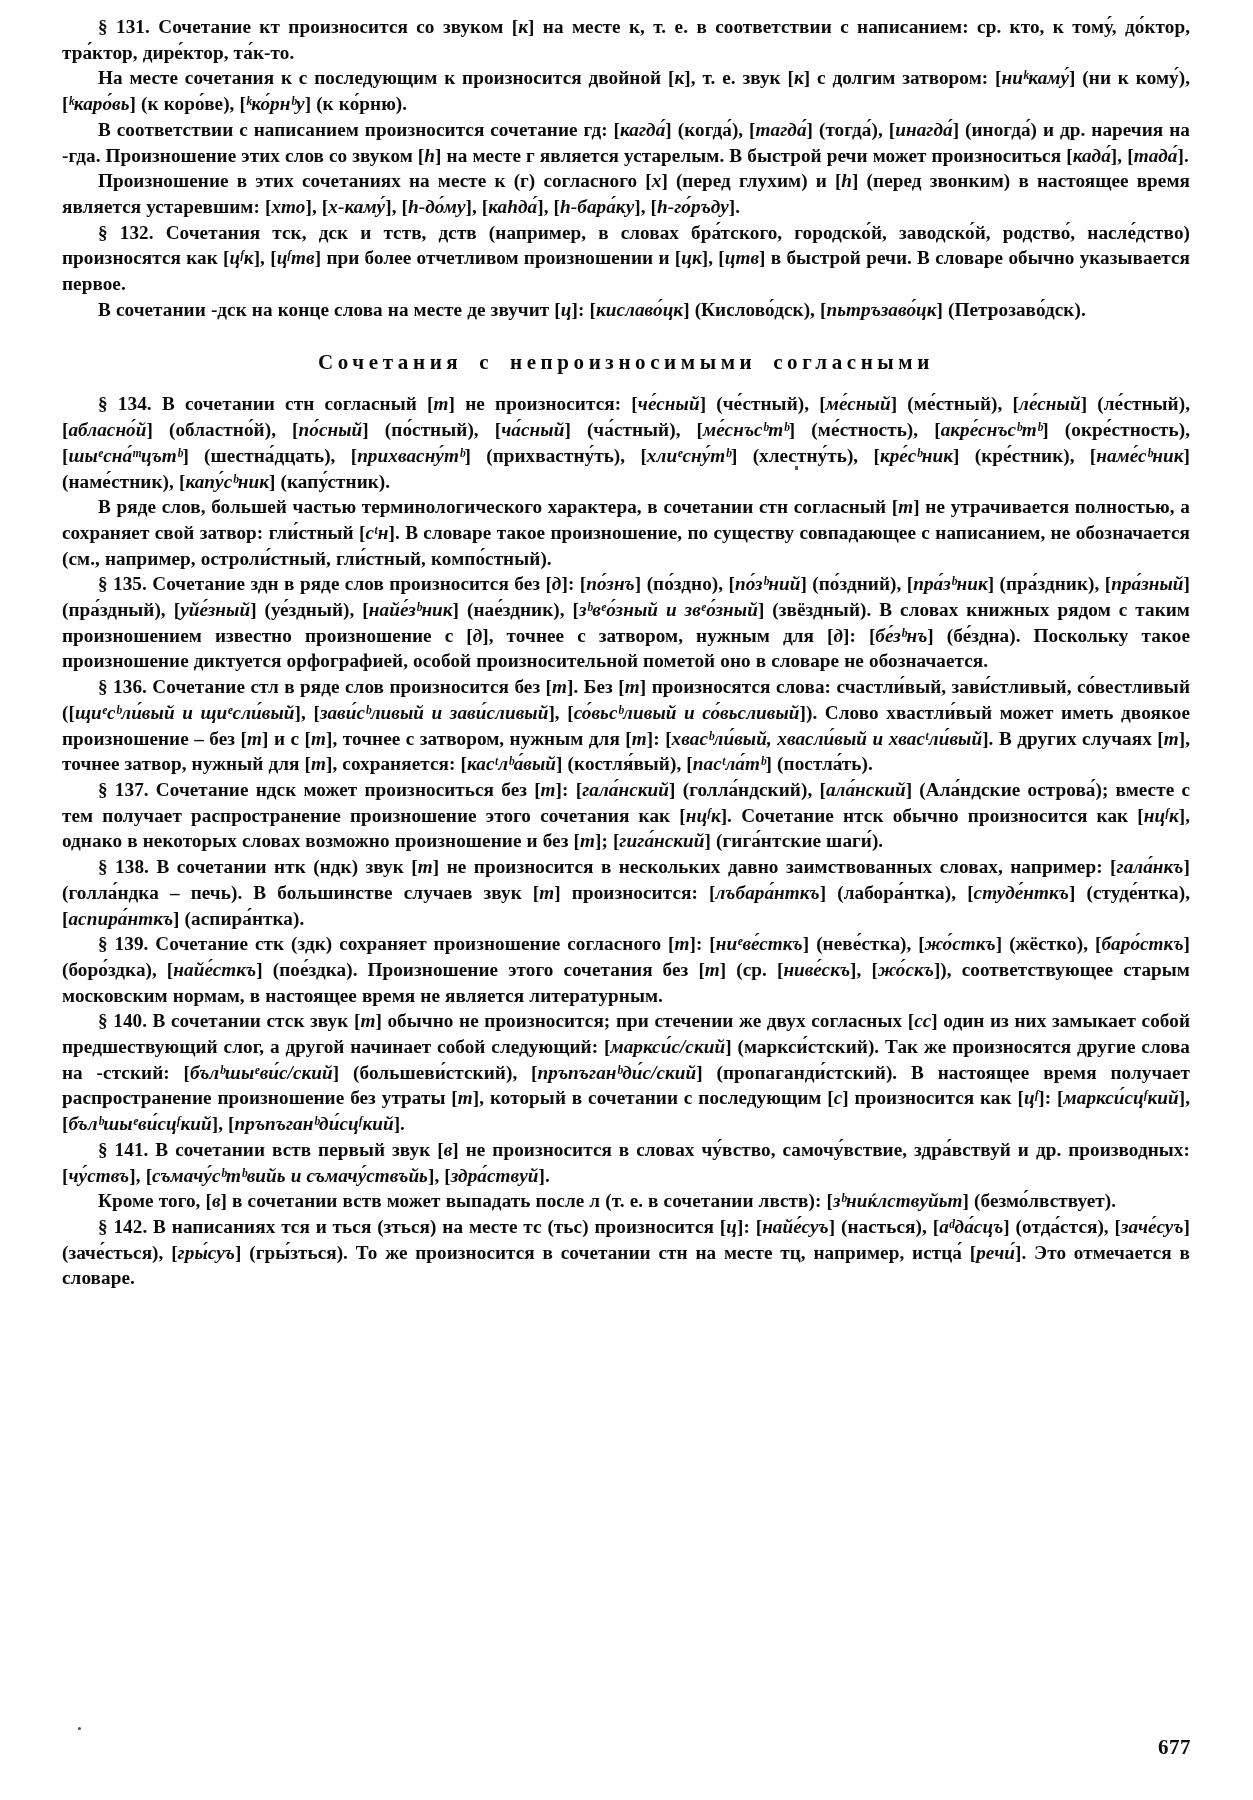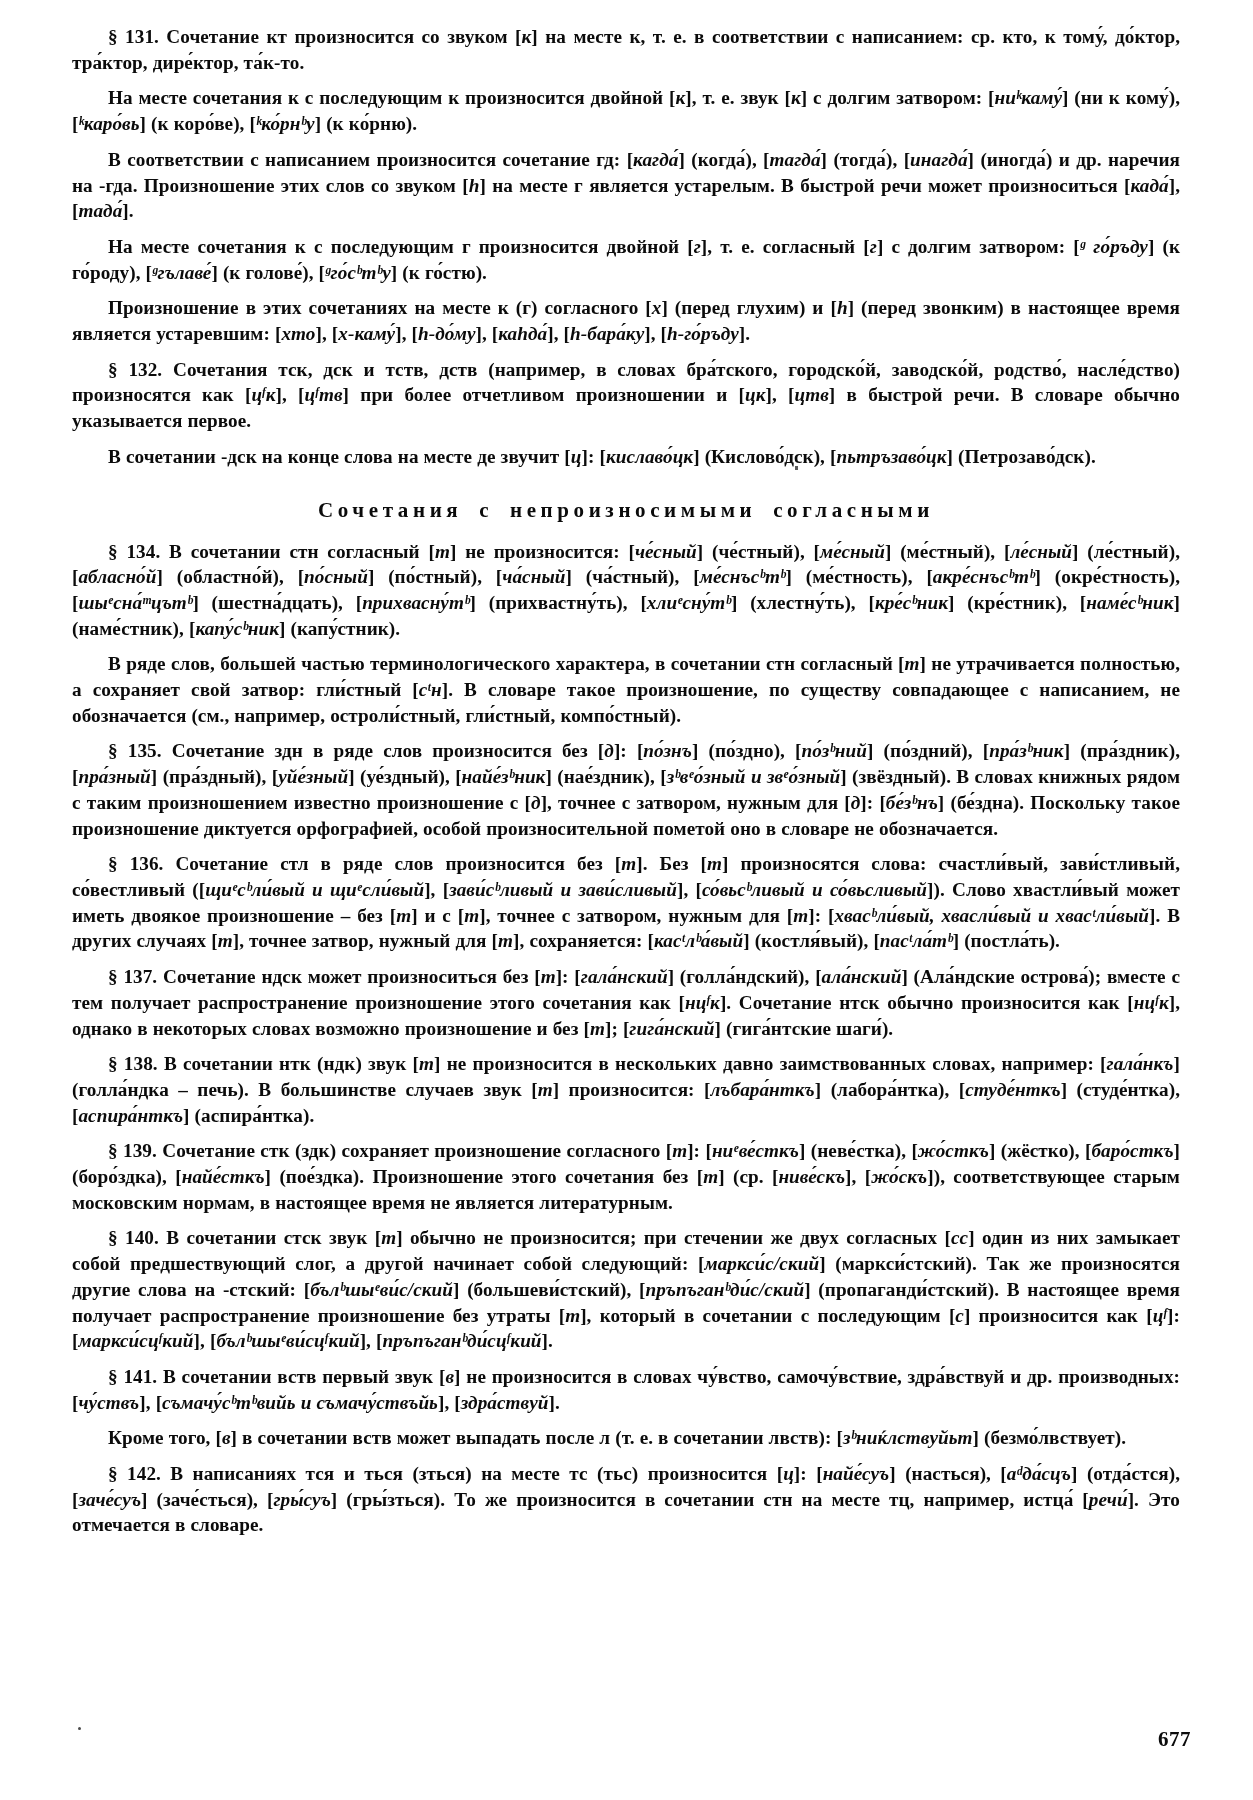--- a/index.html
+++ b/index.html
@@ -18,21 +18,21 @@
     position: relative;
     width: 1253px;
     height: 1800px;
     box-sizing: border-box;
     padding: 14px 62px 0 62px;
   }
   .col {
     width: 1128px;
   }
   p {
-    margin: 10px;
+    margin: 0;
     font-size: 19.2px;
     line-height: 25.7px;
     text-align: justify;
     text-indent: 36px;
     letter-spacing: 0.06px;
     word-spacing: 0.2px;
     font-weight: 600;
     -webkit-font-smoothing: none;
   }
   b, .sec {
@@ -48,21 +48,21 @@
     font-weight: 700;
     text-align: center;
     letter-spacing: 4.6px;
     word-spacing: 7px;
     text-indent: 0;
     font-family: "Liberation Serif", "DejaVu Serif", serif;
   }
   .pagenum {
     position: absolute;
     right: 62px;
-    bottom: 48px;
+    bottom: 40px;
     font-size: 21px;
     font-weight: 700;
     letter-spacing: 0.5px;
     font-family: Liberation Serif, serif;
   }
   .speck {
     position: absolute;
     left: 78px;
     bottom: 70px;
     width: 3px;
@@ -81,21 +81,20 @@
 </style>
 </head>
 <body>
 
 <div class="page">
   <div class="col">
 
     <p><b>§ 131.</b> Сочетание кт произносится со звуком [<i>к</i>] на месте к, т. е. в соответствии с написанием: ср. кто, к тому́, до́ктор, тра́ктор, дире́ктор, та́к-то.</p>
     <p>На месте сочетания к с последующим к произносится двойной [<i>к</i>], т. е. звук [<i>к</i>] с долгим затвором: [<i>ниᵏкаму́</i>] (ни к кому́), [<i>ᵏкаро́вь</i>] (к коро́ве), [<i>ᵏко́рнᵇу</i>] (к ко́рню).</p>
     <p>В соответствии с написанием произносится сочетание гд: [<i>кагда́</i>] (когда́), [<i>тагда́</i>] (тогда́), [<i>инагда́</i>] (иногда́) и др. наречия на -гда. Произношение этих слов со звуком [<i>h</i>] на месте г является устарелым. В быстрой речи может произноситься [<i>када́</i>], [<i>тада́</i>].</p>
-    <p>На месте сочетания к с последующим г произносится двойной [<i>г</i>], т. е. согласный [<i>г</i>] с долгим затвором: [<i>ᵍ го́ръду</i>] (к го́роду), [<i>ᵍгълаве́</i>] (к голове́), [<i>ᵍго́сᵇтᵇу</i>] (к го́стю).</p>
     <p>Произношение в этих сочетаниях на месте к (г) согласного [<i>х</i>] (перед глухим) и [<i>h</i>] (перед звонким) в настоящее время является устаревшим: [<i>хто</i>], [<i>х-каму́</i>], [<i>h-до́му</i>], [<i>каhда́</i>], [<i>h-бара́ку</i>], [<i>h-го́ръду</i>].</p>
     <p><b>§ 132.</b> Сочетания тск, дск и тств, дств (например, в словах бра́тского, городско́й, заводско́й, родство́, насле́дство) произносятся как [<i>цᶠк</i>], [<i>цᶠтв</i>] при более отчетливом произношении и [<i>цк</i>], [<i>цтв</i>] в быстрой речи. В словаре обычно указывается первое.</p>
     <p>В сочетании -дск на конце слова на месте де звучит [<i>ц</i>]: [<i>киславо́цк</i>] (Кислово́дск), [<i>пьтръзаво́цк</i>] (Петрозаво́дск).</p>
 
     <h2 class="heading">Сочетания с непроизносимыми согласными</h2>
 
     <p><b>§ 134.</b> В сочетании стн согласный [<i>т</i>] не произносится: [<i>че́сный</i>] (че́стный), [<i>ме́сный</i>] (ме́стный), [<i>ле́сный</i>] (ле́стный), [<i>абласно́й</i>] (областно́й), [<i>по́сный</i>] (по́стный), [<i>ча́сный</i>] (ча́стный), [<i>ме́снъсᵇтᵇ</i>] (ме́стность), [<i>акре́снъсᵇтᵇ</i>] (окре́стность), [<i>шыᵉсна́ᵐцътᵇ</i>] (шестна́дцать), [<i>прихвасну́тᵇ</i>] (прихвастну́ть), [<i>хлиᵉсну́тᵇ</i>] (хлестну́ть), [<i>кре́сᵇник</i>] (кре́стник), [<i>наме́сᵇник</i>] (наме́стник), [<i>капу́сᵇник</i>] (капу́стник).</p>
     <p>В ряде слов, большей частью терминологического характера, в сочетании стн согласный [<i>т</i>] не утрачивается полностью, а сохраняет свой затвор: гли́стный [<i>сᵗн</i>]. В словаре такое произношение, по существу совпадающее с написанием, не обозначается (см., например, остроли́стный, гли́стный, компо́стный).</p>
     <p><b>§ 135.</b> Сочетание здн в ряде слов произносится без [<i>д</i>]: [<i>по́знъ</i>] (по́здно), [<i>по́зᵇний</i>] (по́здний), [<i>пра́зᵇник</i>] (пра́здник), [<i>пра́зный</i>] (пра́здный), [<i>уйе́зный</i>] (уе́здный), [<i>найе́зᵇник</i>] (нае́здник), [<i>зᵇвᵉо́зный и звᵉо́зный</i>] (звёздный). В словах книжных рядом с таким произношением известно произношение с [<i>д</i>], точнее с затвором, нужным для [<i>д</i>]: [<i>бе́зᵇнъ</i>] (бе́здна). Поскольку такое произношение диктуется орфографией, особой произносительной пометой оно в словаре не обозначается.</p>
     <p><b>§ 136.</b> Сочетание стл в ряде слов произносится без [<i>т</i>]. Без [<i>т</i>] произносятся слова: счастли́вый, зави́стливый, со́вестливый ([<i>щиᵉсᵇли́вый и щиᵉсли́вый</i>], [<i>зави́сᵇливый и зави́сливый</i>], [<i>со́вьсᵇливый и со́вьсливый</i>]). Слово хвастли́вый может иметь двоякое произношение – без [<i>т</i>] и с [<i>т</i>], точнее с затвором, нужным для [<i>т</i>]: [<i>хвасᵇли́вый, хвасли́вый и хвасᵗли́вый</i>]. В других случаях [<i>т</i>], точнее затвор, нужный для [<i>т</i>], сохраняется: [<i>касᵗлᵇа́вый</i>] (костля́вый), [<i>пасᵗла́тᵇ</i>] (постла́ть).</p>

